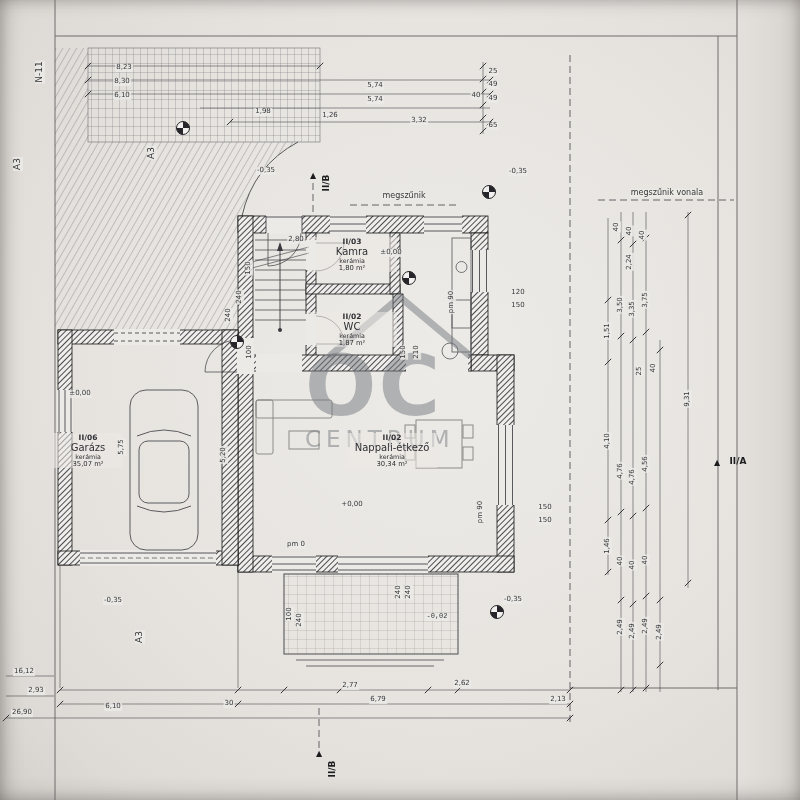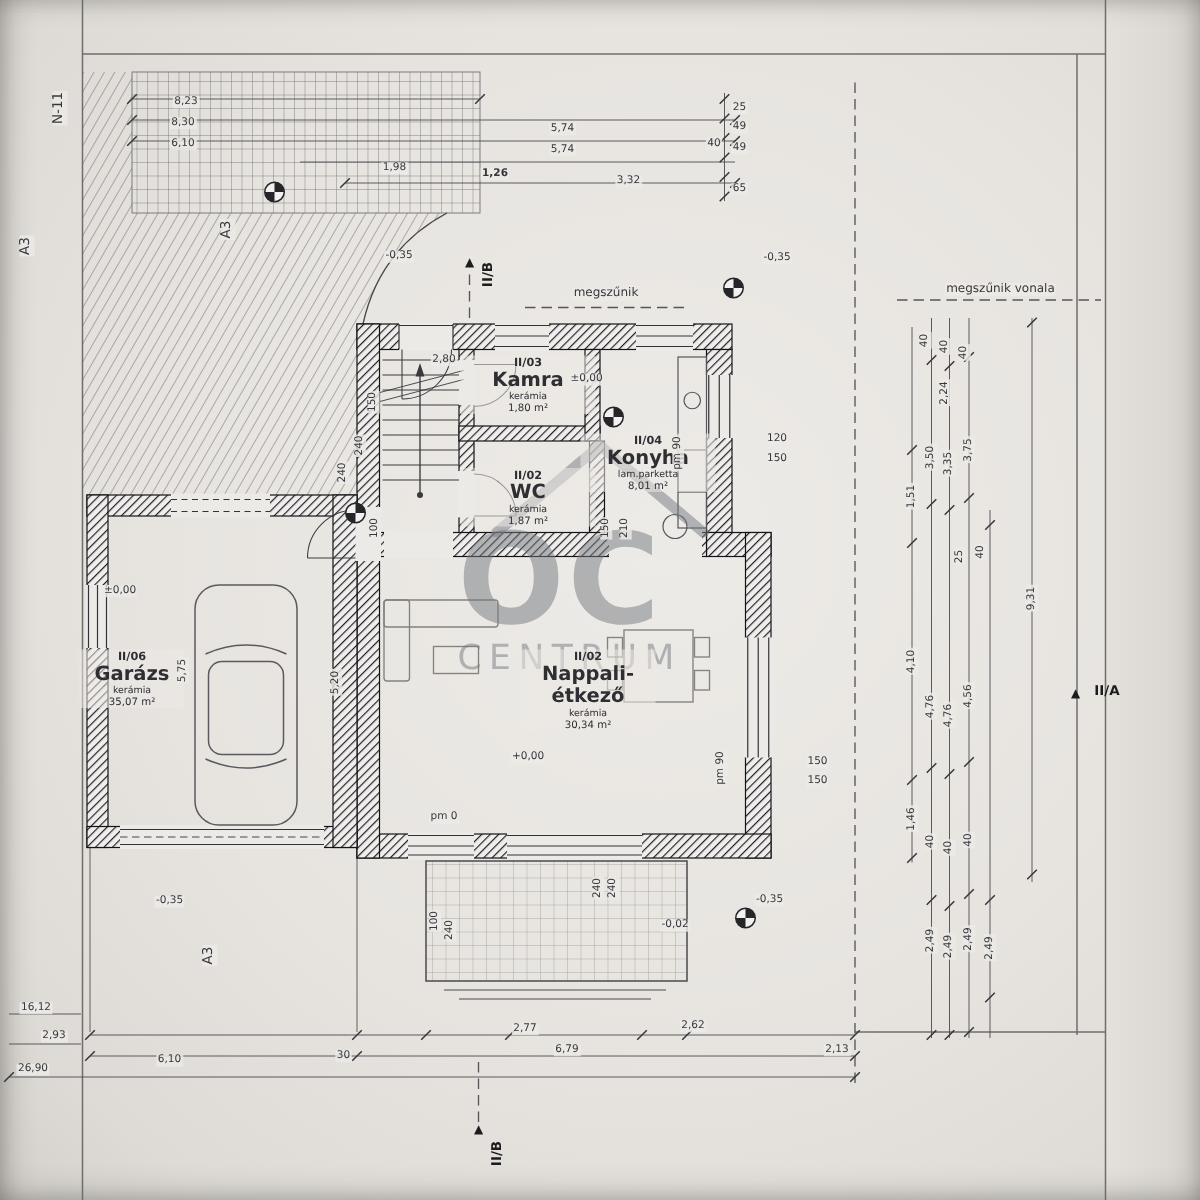--- a/index.html
+++ b/index.html
@@ -24,21 +24,21 @@
   .ann{position:absolute;inset:0;z-index:3}
   .lbl{position:absolute;transform:translate(-50%,-50%);font-size:7px;color:#37373b;
     white-space:nowrap;line-height:1.1;background:rgba(236,234,230,.82);padding:0 1px}
   .lbl.r90{transform:translate(-50%,-50%) rotate(-90deg)}
   .tri{font-size:8px;color:#1c1c1f;background:transparent;padding:0}
   .mkr{font-size:9px;font-weight:bold;color:#1c1c1f;background:transparent}
   .note{font-size:8px;background:rgba(236,234,230,.9)}
   .room{position:absolute;width:90px;text-align:center;color:#2e2e33}
   .room span{display:block;background:rgba(236,234,230,.55)}
   .room .rid{font-size:7.5px;font-weight:bold}
-  .room .rname{font-size:13px;font-weight:bold}
+  .room .rname{font-size:10px;font-weight:normal}
   .room .rmat{font-size:6.3px}
   .room .rarea{font-size:6.8px}
 </style>
 </head>
 <body>
 
 <div class="sheet"></div>
 <div class="right-strip"></div>
 
 <svg class="draw" width="800" height="800" viewBox="0 0 800 800">
@@ -316,26 +316,20 @@
     <span class="rname">WC</span>
     <span class="rmat">kerámia</span>
     <span class="rarea">1,87 m²</span>
   </div>
   <div class="room" style="left:307px;top:237px">
     <span class="rid">II/03</span>
     <span class="rname">Kamra</span>
     <span class="rmat">kerámia</span>
     <span class="rarea">1,80 m²</span>
   </div>
-  <div class="room" style="left:387px;top:289px">
-    <span class="rid">II/04</span>
-    <span class="rname">Konyha</span>
-    <span class="rmat">lam.parketta</span>
-    <span class="rarea">8,01 m²</span>
-  </div>
   <div class="room" style="left:347px;top:433px">
     <span class="rid">II/02</span>
     <span class="rname">Nappali-étkező</span>
     <span class="rmat">kerámia</span>
     <span class="rarea">30,34 m²</span>
   </div>
   <div class="room" style="left:53px;top:433px;width:70px">
     <span class="rid">II/06</span>
     <span class="rname">Garázs</span>
     <span class="rmat">kerámia</span>
@@ -350,21 +344,21 @@
   <span class="lbl mkr" style="left:738px;top:462px">II/A</span>
 
   <span class="lbl note" style="left:667px;top:193px">megszűnik vonala</span>
   <span class="lbl note" style="left:404px;top:196px">megszűnik</span>
 <span class="lbl" style="left: 80px; top: 394px;">±0,00</span>
     <span class="lbl" style="left: 391px; top: 253px;">±0,00</span>
     <span class="lbl" style="left: 352px; top: 505px;">+0,00</span>
     <span class="lbl" style="left: 266px; top: 171px;">-0,35</span>
     <span class="lbl" style="left: 518px; top: 172px;">-0,35</span>
     <span class="lbl" style="left: 513px; top: 600px;">-0,35</span>
-    <span class="lbl" style="left: 450px; top: 617px;">-0,02</span>
+    <span class="lbl" style="left: 437px; top: 617px; font-family: Liberation Mono, monospace;">-0,02</span>
     <span class="lbl" style="left: 113px; top: 601px;">-0,35</span>
     <span class="lbl r90" style="left: 452px; top: 302px;">pm 90</span>
     <span class="lbl r90" style="left: 481px; top: 512px;">pm 90</span>
     <span class="lbl" style="left: 296px; top: 545px;">pm 0</span>
     <span class="lbl r90" style="left: 249px; top: 268px;">150</span>
     <span class="lbl r90" style="left: 240px; top: 297px;">240</span>
     <span class="lbl r90" style="left: 229px; top: 315px;">240</span>
     <span class="lbl r90" style="left: 250px; top: 352px;">100</span>
     <span class="lbl" style="left: 296px; top: 240px;">2,80</span>
     <span class="lbl r90" style="left: 404px; top: 352px;">150</span>
@@ -376,21 +370,21 @@
     <span class="lbl" style="left: 545px; top: 508px;">150</span>
     <span class="lbl" style="left: 545px; top: 521px;">150</span>
     <span class="lbl r90" style="left: 290px; top: 614px;">100</span>
     <span class="lbl r90" style="left: 300px; top: 620px;">240</span>
     <span class="lbl r90" style="left: 399px; top: 592px;">240</span>
     <span class="lbl r90" style="left: 409px; top: 592px;">240</span>
     <span class="lbl" style="left: 124px; top: 68px;">8,23</span>
     <span class="lbl" style="left: 122px; top: 82px;">8,30</span>
     <span class="lbl" style="left: 122px; top: 96px;">6,10</span>
     <span class="lbl" style="left: 263px; top: 112px;">1,98</span>
-    <span class="lbl" style="left: 330px; top: 116px; font-weight: bold;">1,26</span>
+    <span class="lbl" style="left: 330px; top: 116px;">1,26</span>
     <span class="lbl" style="left: 375px; top: 86px;">5,74</span>
     <span class="lbl" style="left: 375px; top: 100px;">5,74</span>
     <span class="lbl" style="left: 419px; top: 121px;">3,32</span>
     <span class="lbl" style="left: 493px; top: 72px;">25</span>
     <span class="lbl" style="left: 493px; top: 85px;">49</span>
     <span class="lbl" style="left: 476px; top: 96px;">40</span>
     <span class="lbl" style="left: 493px; top: 99px;">49</span>
     <span class="lbl" style="left: 493px; top: 126px;">65</span>
     <span class="lbl r90" style="left: 617px; top: 227px;">40</span>
     <span class="lbl r90" style="left: 630px; top: 231px;">40</span>

